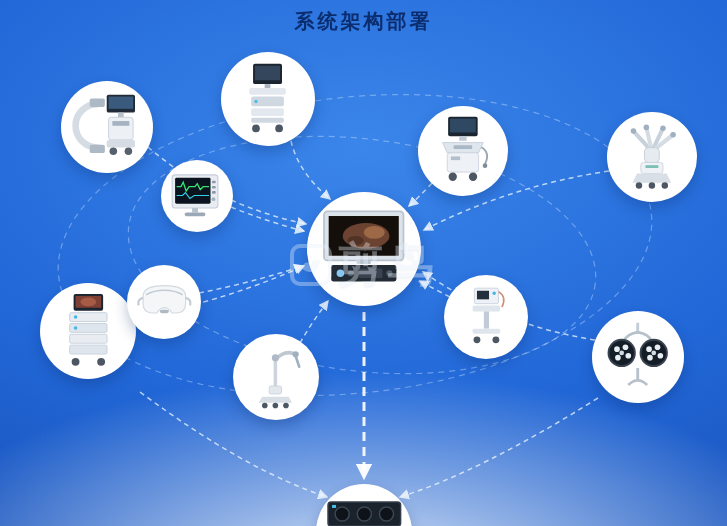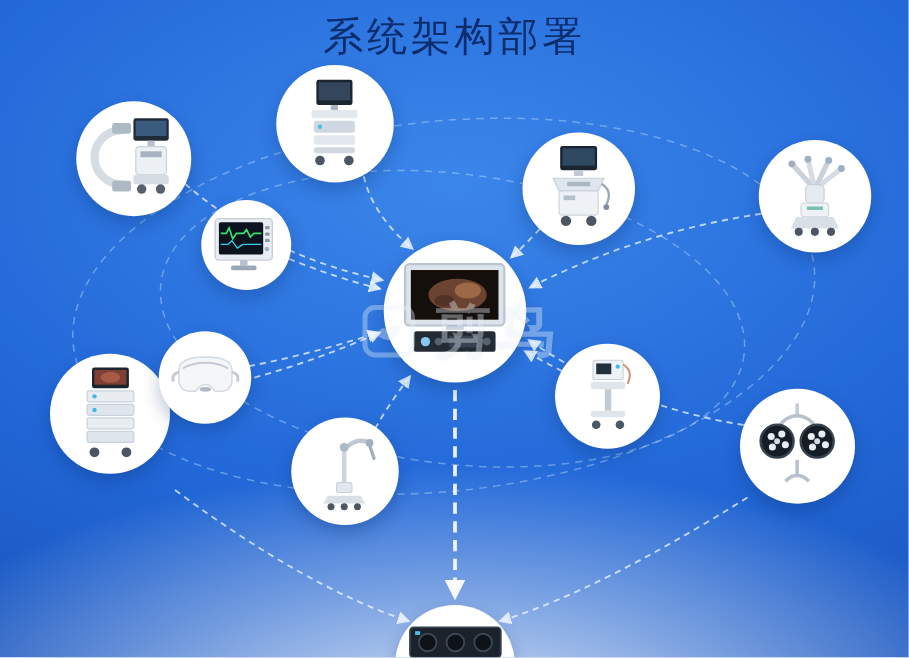--- a/index.html
+++ b/index.html
@@ -8,21 +8,21 @@
 
   .stage {
     position:relative; width:727px; height:526px; overflow:hidden;
     background:
       radial-gradient(120% 75% at 50% 112%, rgba(238,246,255,0.95) 0%, rgba(238,246,255,0) 55%),
       radial-gradient(145% 115% at 50% 28%, #3b86ea 0%, #2268d8 42%, #174fb6 82%, #11459e 100%);
   }
 
   .title {
     position:absolute; top:8px; left:0; width:100%; text-align:center;
-    font-size:32px; font-weight:normal; color:#0b2d6e; letter-spacing:3px; z-index:4;
+    font-size:20px; font-weight:bold; color:#0b2d6e; letter-spacing:3px; z-index:4;
   }
 
   .conn { position:absolute; left:0; top:0; width:727px; height:526px; z-index:1; }
 
   .node {
     position:absolute; border-radius:50%; background:#ffffff; z-index:2;
     box-shadow:0 6px 14px rgba(8,40,100,0.28);
     display:flex; align-items:center; justify-content:center;
   }
   .node svg { width:82%; height:82%; }
@@ -36,21 +36,21 @@
   .n-tower     { left:40px;  top:283px; width:96px;  height:96px; }
   .n-vr        { left:127px; top:265px; width:74px;  height:74px; }
   .n-armstand  { left:233px; top:334px; width:86px;  height:86px; }
   .n-cartright { left:444px; top:275px; width:84px;  height:84px; }
   .n-lights    { left:592px; top:311px; width:92px;  height:92px; }
   .n-server    { left:316px; top:484px; width:96px;  height:96px; align-items:flex-start; }
   .n-server svg { width:84%; height:42px; margin-top:9px; }
 
   .watermark {
     position:absolute; left:290px; top:234px; z-index:3;
-    display:flex; align-items:center; gap:15px;
+    display:flex; align-items:center; gap:5px;
     opacity:0.38; color:#e7f0fa; pointer-events:none;
   }
   .watermark .logo {
     width:42px; height:42px; border:4px solid rgba(231,240,250,0.95);
     border-radius:10px; display:flex; align-items:center; justify-content:center;
   }
   .watermark .logo svg { width:26px; height:26px; }
   .watermark .text {
     font-size:46px; font-weight:bold; letter-spacing:5px;
     text-shadow:0 1px 3px rgba(10,40,90,0.2);

